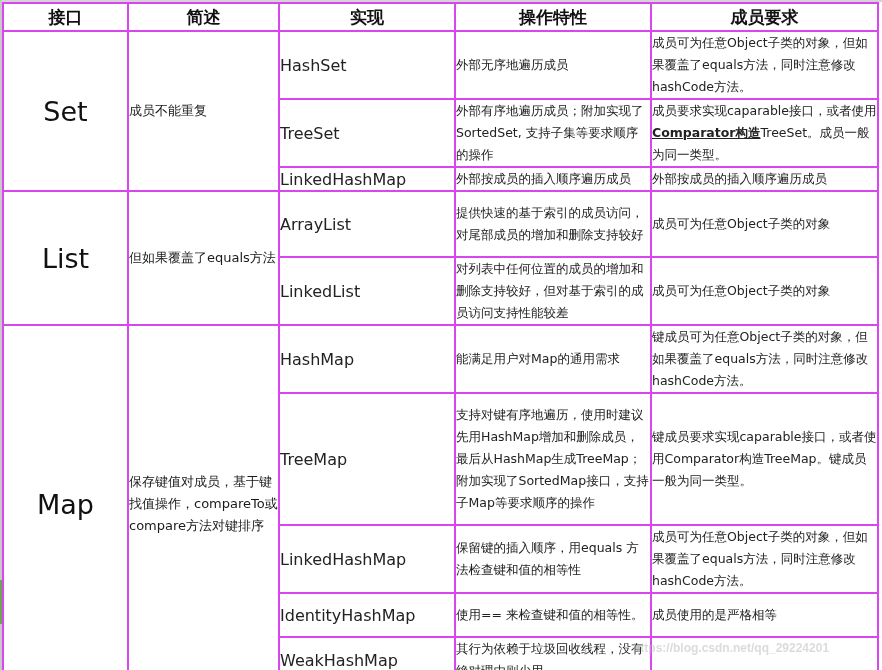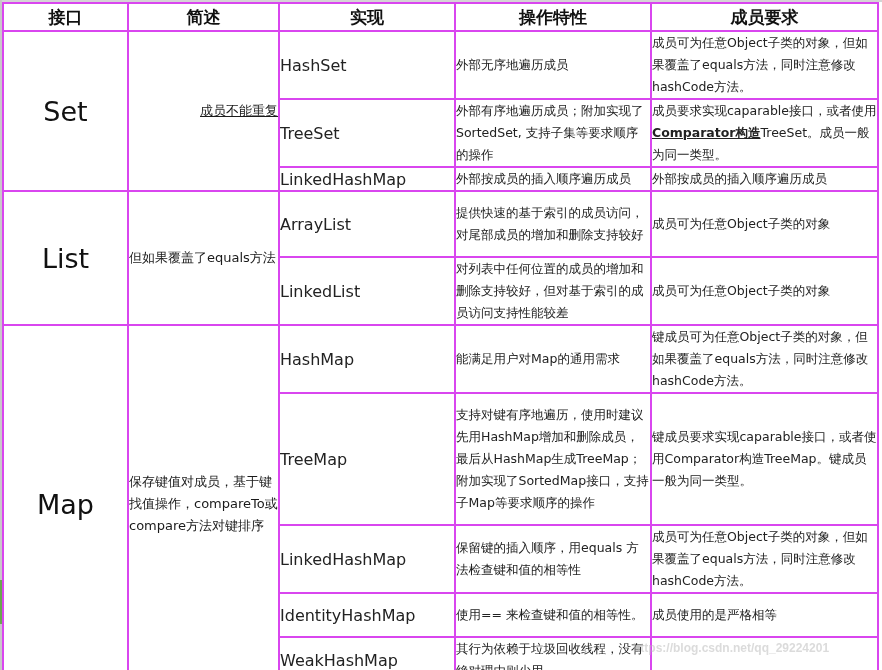--- a/index.html
+++ b/index.html
@@ -6,21 +6,21 @@
   body { width:882px; height:670px; position:relative; overflow:hidden;
          font-family:"DejaVu Sans","Liberation Sans",sans-serif; color:#1a1a1a; }
   .topline { position:absolute; left:0; top:0; width:882px; height:2px; background:#d4d4d4; }
   .leftline { position:absolute; left:0; top:0; width:2px; height:670px; background:#c8c8c8; }
   .greenmark { position:absolute; left:0; top:580px; width:3px; height:44px; background:#6aa84f; }
   table.grid { position:absolute; left:2px; top:2px; border-collapse:collapse; table-layout:fixed; }
   table.grid td, table.grid th { border:2px solid #d946ef; padding:0; overflow:hidden; }
   th { font-weight:bold; font-size:17px; text-align:center; height:26px; color:#111; }
   td.iface { text-align:center; font-weight:normal; font-size:27px; color:#111; }
   td.desc { font-size:13px; line-height:22px; vertical-align:middle; padding-left:2px; }
-  td.desc.center { text-align:right;text-decoration:underline; }
+  td.desc.center { text-align:left; }
   td.impl { font-size:16px; color:#222; }
   td.ops, td.req { font-size:12.5px; line-height:22px; padding:0 2px 0 2px; vertical-align:middle; color:#222;margin-top:8px; }
   .bold { font-weight:bold;text-decoration:underline; }
   .watermark { position:absolute; left:633px; top:641px; font-size:12px; color:rgba(190,190,190,0.55);
                font-family:"Liberation Sans",sans-serif; white-space:nowrap;font-weight:bold; }
 </style>
 </head>
 <body>
 
 <div class="topline"></div>

